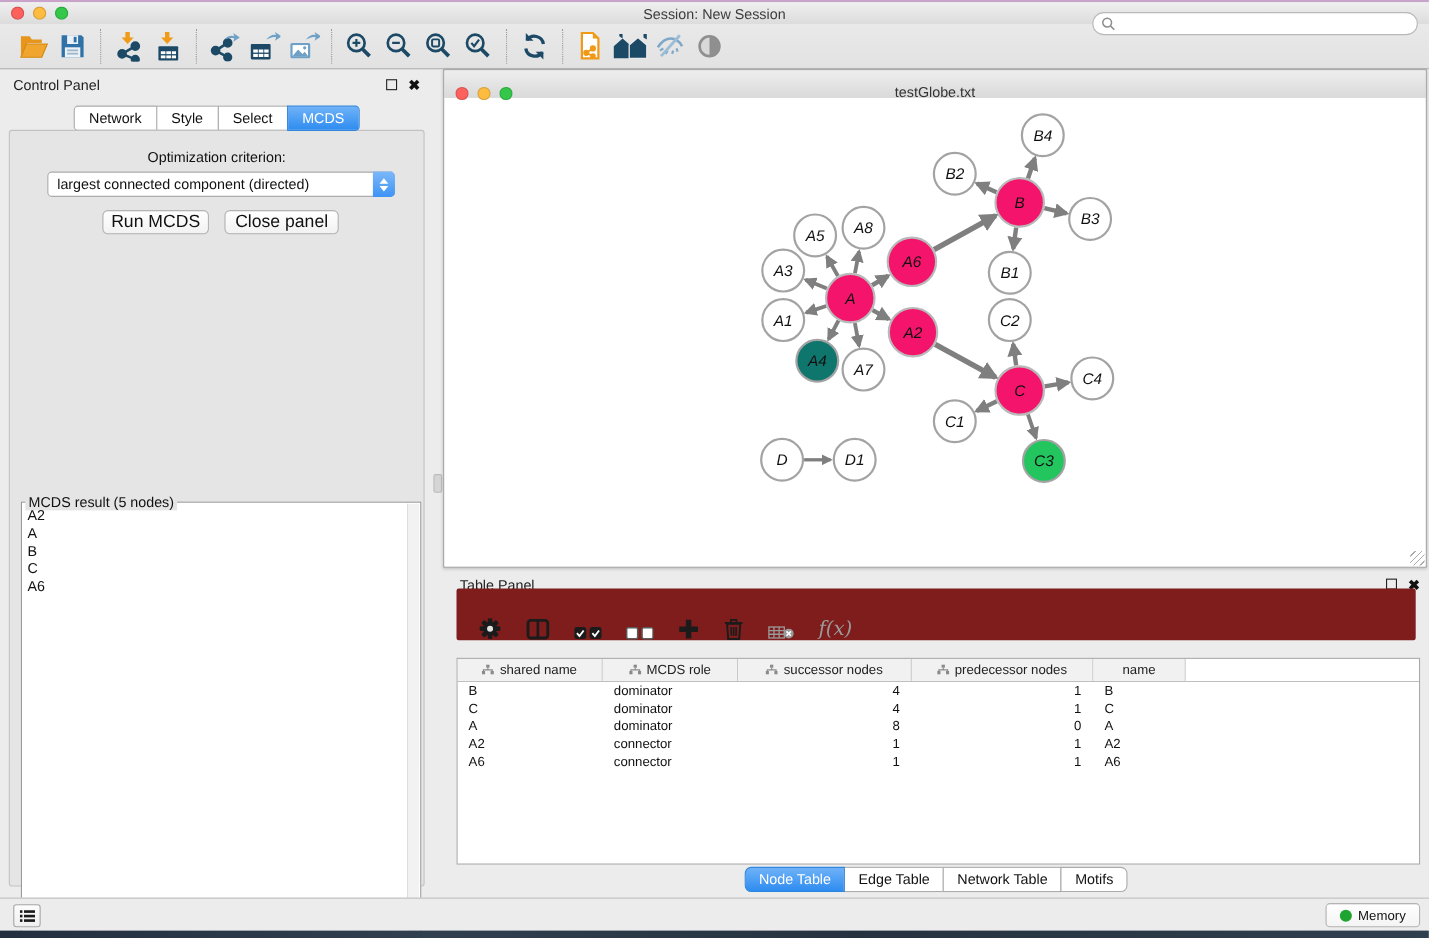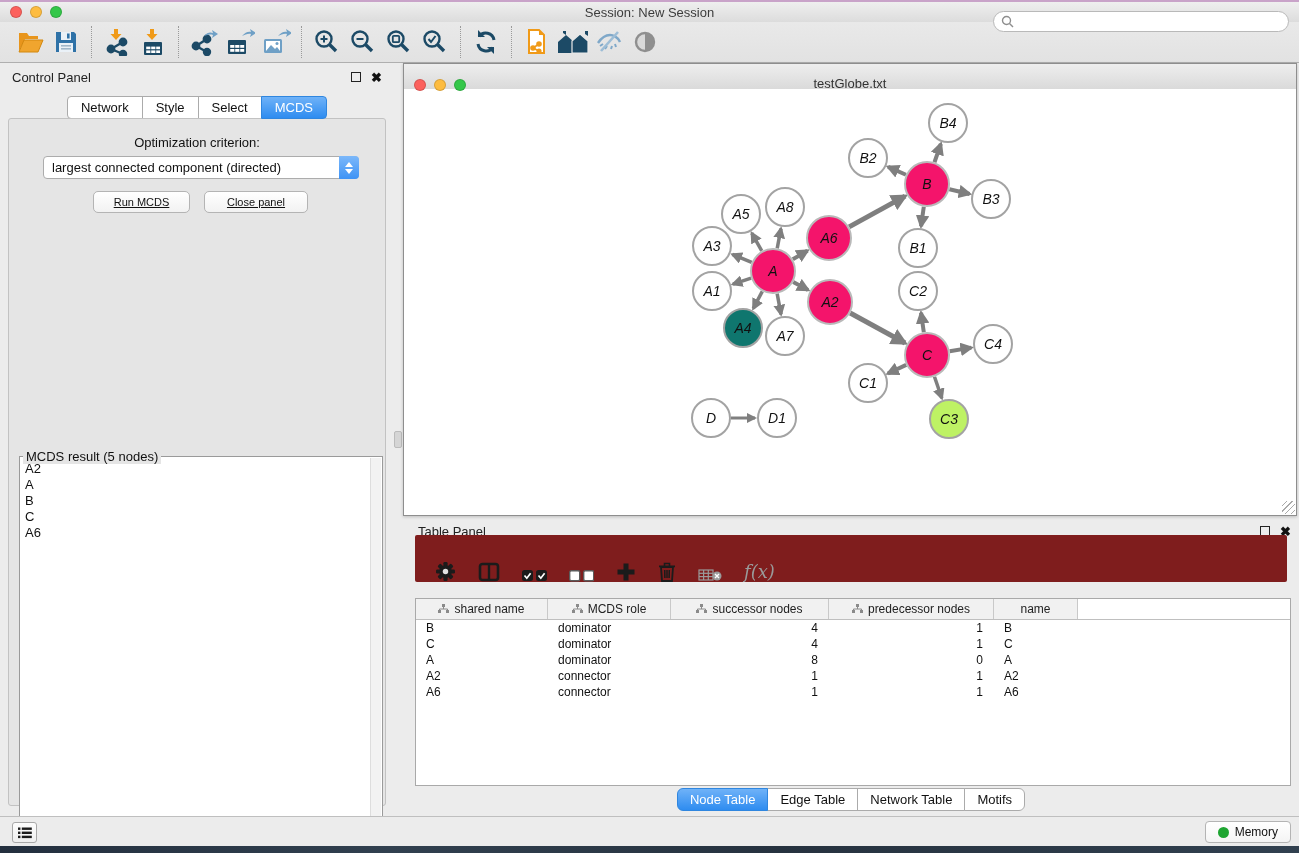--- a/index.html
+++ b/index.html
@@ -41,22 +41,22 @@
   .opt-label { position:absolute; top:16px; left:0; right:0; text-align:center; font-size:13px; color:#111; }
   .dropdown { position:absolute; left:34px; top:37px; width:316px; height:23px; background:#fff;
     border:1px solid #ACACAC; border-radius:4px; display:flex; align-items:center; font-size:13px; }
   .dropdown .val { flex:1; padding-left:8px; color:#111; white-space:nowrap; }
   .dd-step { width:20px; height:23px; margin:-1px -1px -1px 0; border-radius:0 4px 4px 0;
     background:linear-gradient(#7CB8FA,#3E93F5); display:flex; flex-direction:column;
     align-items:center; justify-content:center; gap:2px; }
   .tri-up { width:0;height:0;border-left:4px solid transparent;border-right:4px solid transparent;border-bottom:5px solid #fff; }
   .tri-dn { width:0;height:0;border-left:4px solid transparent;border-right:4px solid transparent;border-top:5px solid #fff; }
   .btn { position:absolute; height:22px; background:linear-gradient(#FFFFFF,#F2F2F2);
-    border:1px solid #B4B4B4; border-radius:5px; font-size:11px; color:#111;
-    display:flex; align-items:center; justify-content:center;text-decoration:underline; }
+    border:1px solid #B4B4B4; border-radius:5px; font-size:16px; color:#111;
+    display:flex; align-items:center; justify-content:center; }
   .mcds-fieldset { position:absolute; left:10px; top:337px; width:364px; height:405px;
     border:1px solid #9A9A9A; background:#fff; }
   .mcds-legend { position:absolute; left:3px; top:-8px; font-size:13px; color:#111; background:#E5E5E5; padding:0 3px; }
   .mcds-list { position:absolute; left:2px; top:4px; right:13px; bottom:2px; overflow:hidden;
     font-size:13px; color:#111; line-height:16px; padding-left:3px; }
   .mcds-scroll { position:absolute; right:1px; top:1px; bottom:1px; width:11px; background:#F2F2F2; border-left:1px solid #DDD; }
 
   
   .net-window { position:absolute; left:403px; top:63px; width:894px; height:453px;
     border:1px solid #8E8E8E; background:#fff; box-shadow:0 1px 3px rgba(0,0,0,.2); }
@@ -375,21 +375,21 @@
       <div class="gnode" style="left: 494px; top: 139px; width: 40px; height: 40px; background: rgb(255, 255, 255);">B1</div>
       <div class="gnode sel" style="left: 346px; top: 159px; width: 46px; height: 46px; background: rgb(244, 20, 107);">A</div>
       <div class="gnode" style="left: 494px; top: 182px; width: 40px; height: 40px; background: rgb(255, 255, 255);">C2</div>
       <div class="gnode" style="left: 288px; top: 182px; width: 40px; height: 40px; background: rgb(255, 255, 255);">A1</div>
       <div class="gnode sel" style="left: 403px; top: 190px; width: 46px; height: 46px; background: rgb(244, 20, 107);">A2</div>
       <div class="gnode" style="left: 319px; top: 219px; width: 40px; height: 40px; background: #0f766e;">A4</div>
       <div class="gnode" style="left: 361px; top: 227px; width: 40px; height: 40px; background: rgb(255, 255, 255);">A7</div>
       <div class="gnode sel" style="left: 500px; top: 243px; width: 46px; height: 46px; background: rgb(244, 20, 107);">C</div>
       <div class="gnode" style="left: 569px; top: 235px; width: 40px; height: 40px; background: rgb(255, 255, 255);">C4</div>
       <div class="gnode" style="left: 444px; top: 274px; width: 40px; height: 40px; background: rgb(255, 255, 255);">C1</div>
-      <div class="gnode" style="left: 525px; top: 310px; width: 40px; height: 40px; background: #bef264;">C3</div>
+      <div class="gnode" style="left: 525px; top: 310px; width: 40px; height: 40px; background: #22c55e;">C3</div>
       <div class="gnode" style="left: 287px; top: 309px; width: 40px; height: 40px; background: rgb(255, 255, 255);">D</div>
       <div class="gnode" style="left: 353px; top: 309px; width: 40px; height: 40px; background: rgb(255, 255, 255);">D1</div>
     </div>
   <div class="resize-grip"></div>
 </div>
 
 <div class="table-panel">
   <div class="panel-titlerow" style="padding-left:15px;">
     <span>Table Panel</span>
     <span class="spacer"></span>

